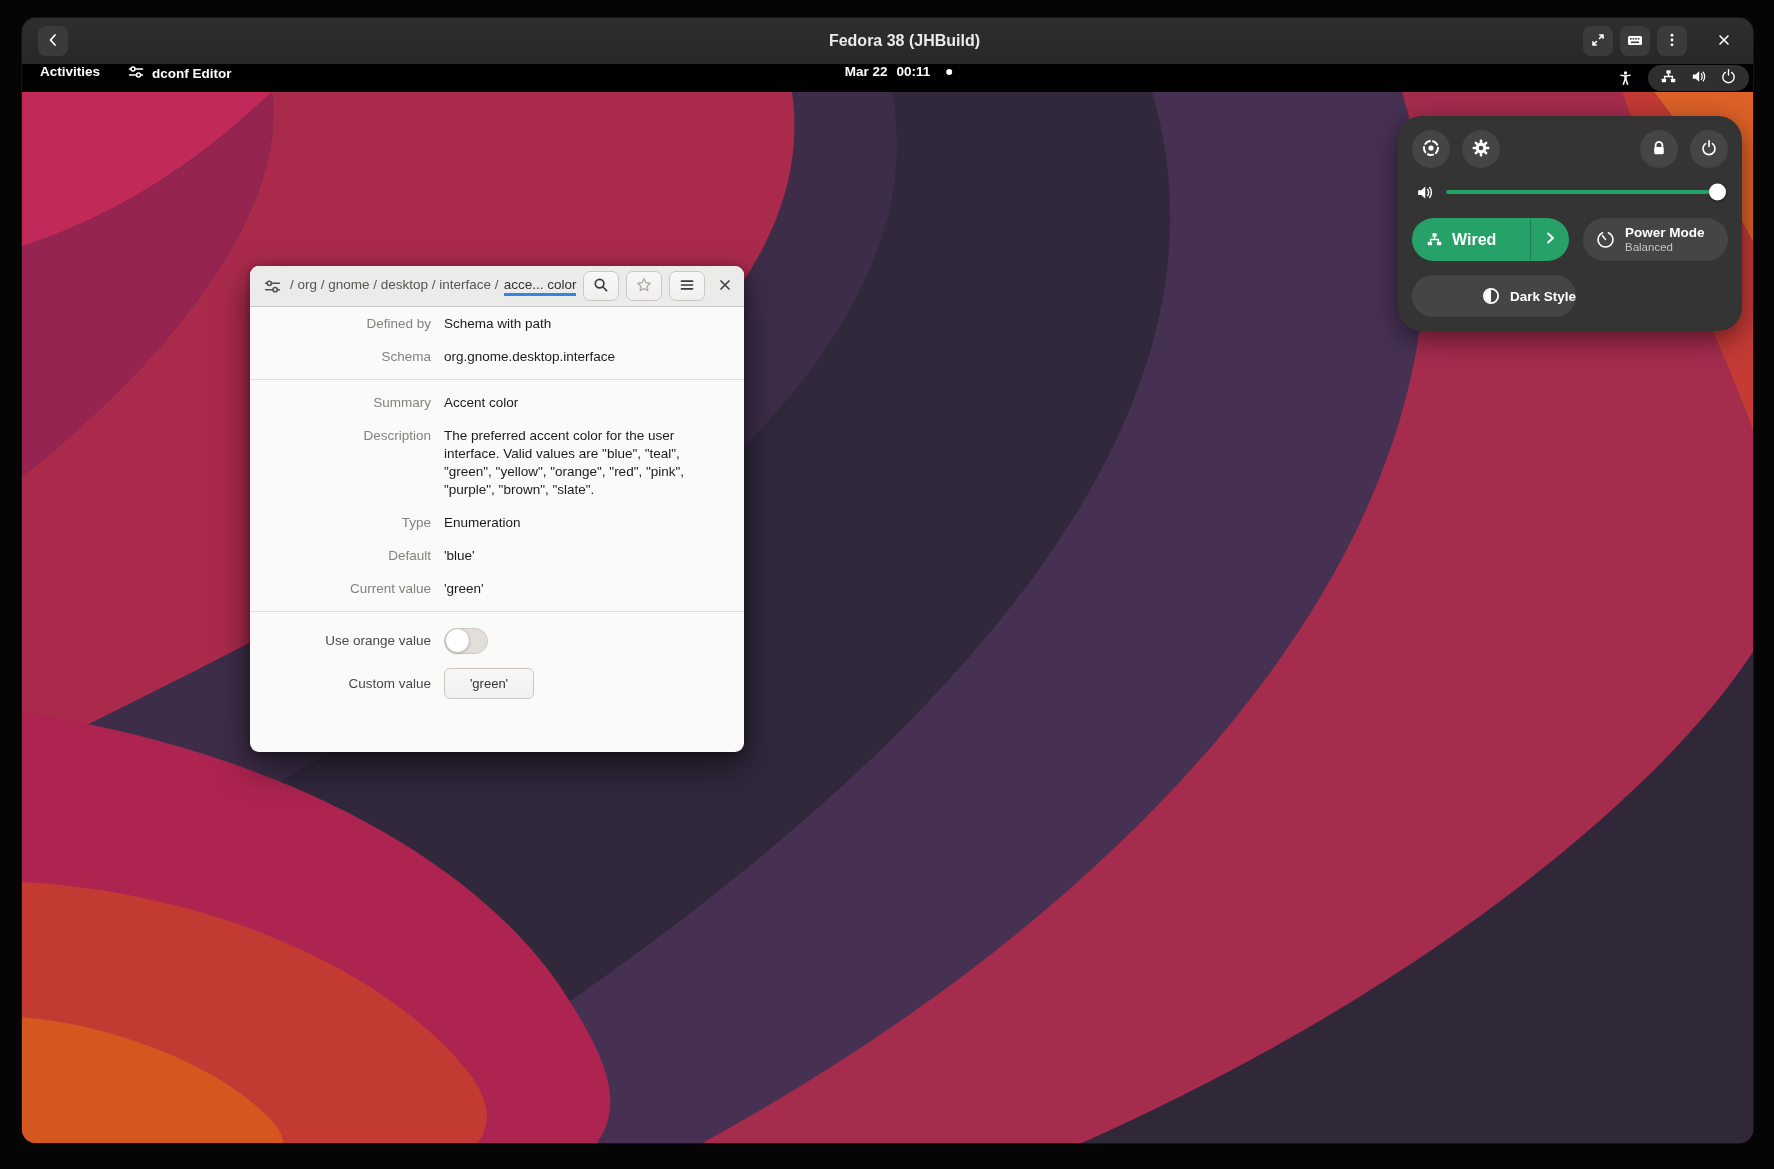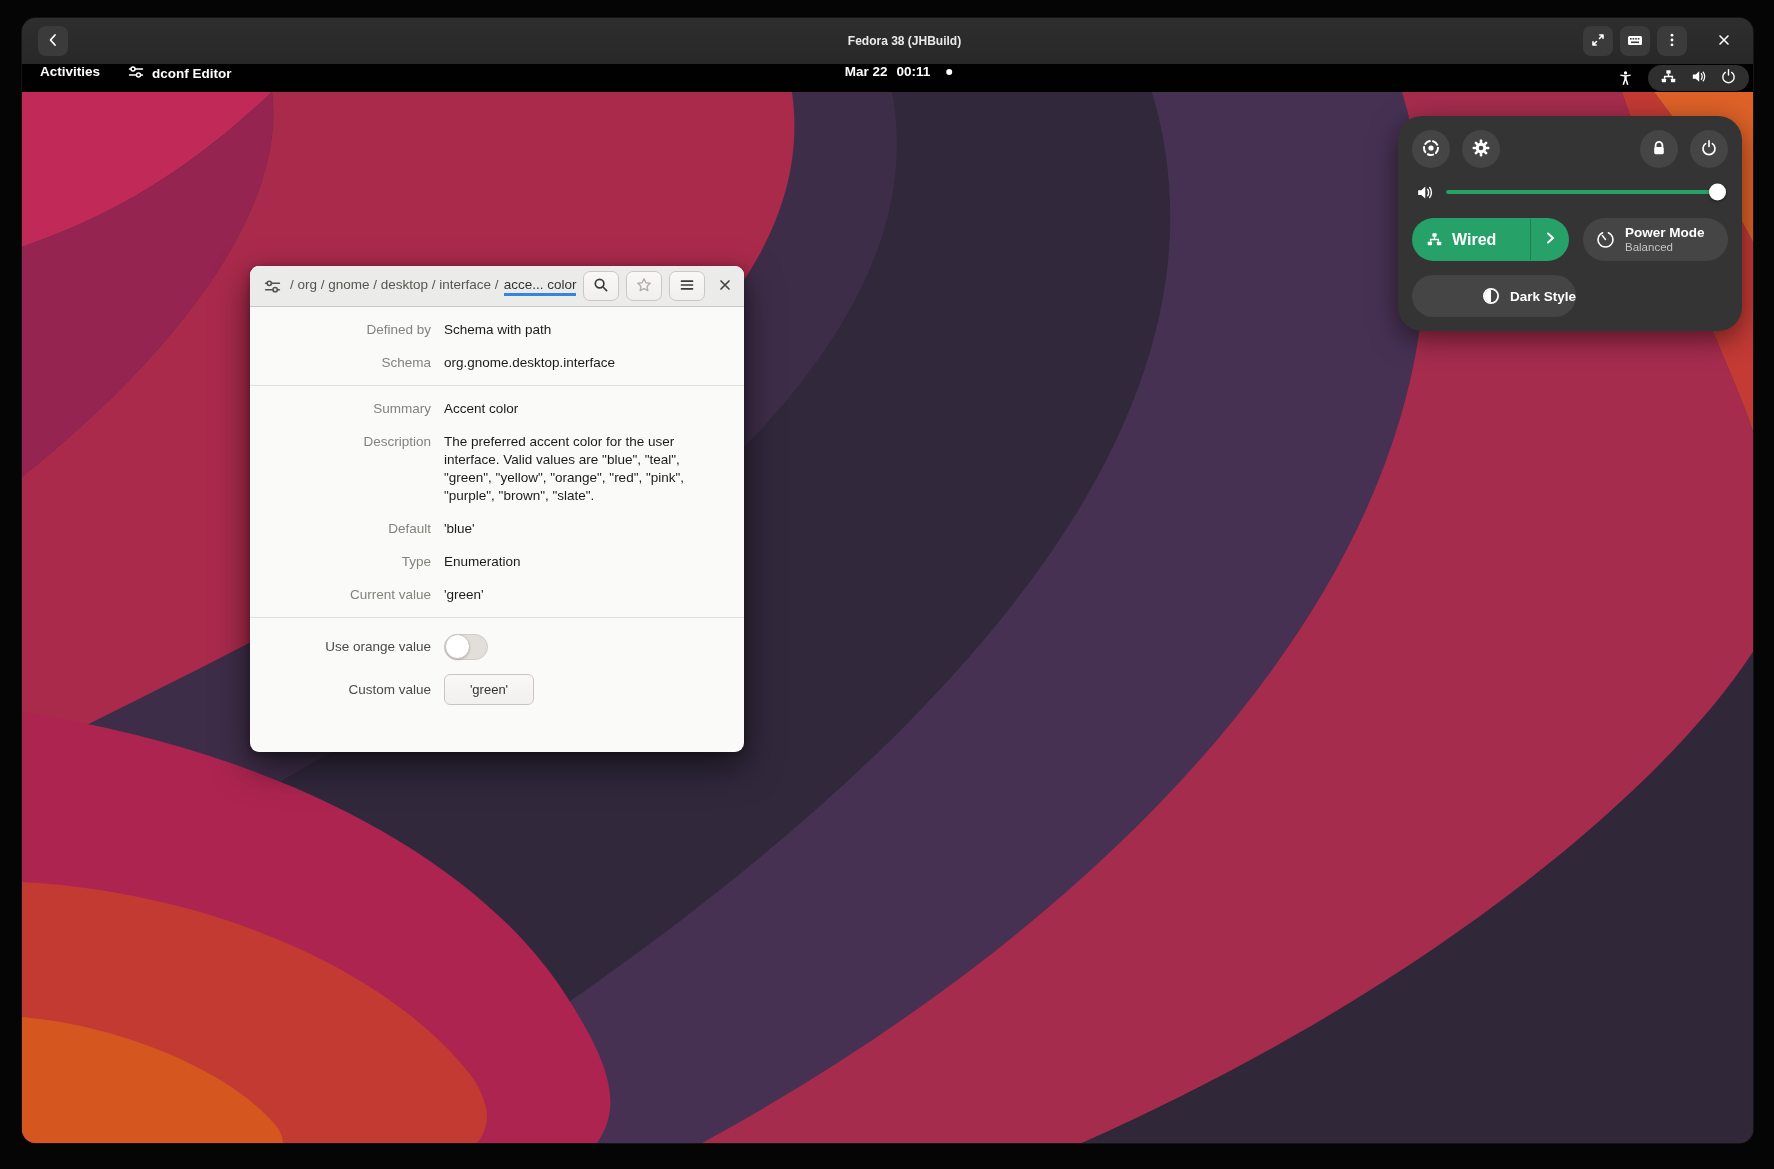--- a/index.html
+++ b/index.html
@@ -7,21 +7,21 @@
          font-family:"Liberation Sans","DejaVu Sans",sans-serif;}
   
   .vm{position:absolute;left:22px;top:18px;width:1731px;height:1125px;border-radius:14px;
       overflow:hidden;background:#1e1e1e;box-shadow:0 0 0 1px #151515;}
   .titlebar{height:46px;background:linear-gradient(#2e2e2e,#282828);position:relative;
             display:flex;align-items:center;justify-content:center;}
   .tb-btn{width:30px;height:30px;border:none;border-radius:8px;background:#3b3b3b;
           display:flex;align-items:center;justify-content:center;cursor:pointer;padding:0;}
   .tb-btn.plain{background:transparent;}
   .tb-back{position:absolute;left:16px;top:8px;}
-  .tb-title{color:#eaeaea;font-size:12px;font-weight:700;margin-left:34px;}
+  .tb-title{color:#eaeaea;font-size:16px;font-weight:700;margin-left:34px;}
   .tb-right{position:absolute;right:14px;top:8px;display:flex;align-items:center;gap:7px;}
   .tb-right .gap{width:8px;}
   
   .topbar{height:28px;background:#010101;position:relative;display:flex;align-items:flex-start;
           color:#fff;font-size:13.5px;font-weight:700;}
   .activities{margin-left:18px;cursor:pointer;}
   .appmenu{margin-left:28px;display:flex;align-items:center;gap:8px;cursor:pointer;}
   .clock{position:absolute;left:50%;transform:translateX(-50%);display:flex;gap:9px;align-items:center;cursor:pointer;}
   .notif-dot{position:absolute;left:100%;margin-left:16px;width:6px;height:6px;border-radius:50%;background:#fff;}
   .tb-status{position:absolute;right:4px;display:flex;align-items:center;gap:14px;height:100%;}
@@ -67,21 +67,21 @@
   .dpath{display:flex;align-items:baseline;margin-left:9px;white-space:nowrap;cursor:text;}
   .ppre{color:#57554f;}
   .pcur{color:#35332f;margin-left:5px;border-bottom:3px solid var(--link-blue);padding-bottom:1px;}
   .hbtn{width:36px;height:30px;border-radius:7px;background:linear-gradient(#f9f8f7,#f0efed);
         border:1px solid #cdc7c2;display:flex;align-items:center;justify-content:center;
         cursor:pointer;padding:0;box-sizing:border-box;}
   .hbtn + .hbtn{margin-left:7px;}
   .hbtn.first{margin-left:auto;}
   .xbtn{margin-left:13px;margin-right:2px;background:none;border:none;cursor:pointer;padding:0;
         display:flex;align-items:center;}
-  .dbody{padding-top:6px;}
+  .dbody{padding-top:0;}
   .sep{height:1px;background:#e0e0dc;margin:6px 0;}
   .row{display:grid;grid-template-columns:181px auto;column-gap:13px;align-items:center;padding:7.5px 0;}
   .row.multi{align-items:start;}
   .rlabel{color:#84827b;text-align:right;line-height:18px;}
   .rval{color:#1b1b1a;line-height:18px;max-width:258px;}
   .ctl-row{display:grid;grid-template-columns:181px auto;column-gap:13px;align-items:center;padding:6px 0;}
   .switch{width:44px;height:26px;border-radius:13px;background:#e2ded9;border:1px solid #d1ccc6;
           position:relative;cursor:pointer;box-sizing:border-box;}
   .knob{position:absolute;left:0px;top:-1px;width:25px;height:25px;border-radius:50%;background:#fff;
         border:1px solid #c9c3bd;box-shadow:0 1px 2px rgba(0,0,0,.18);box-sizing:border-box;}
@@ -380,26 +380,26 @@
           <div class="sep"></div>
           <div class="row">
             <div class="rlabel">Summary</div>
             <div class="rval">Accent color</div>
           </div>
           <div class="row multi">
             <div class="rlabel">Description</div>
             <div class="rval">The preferred accent color for the user interface. Valid values are "blue", "teal", "green", "yellow", "orange", "red", "pink", "purple", "brown", "slate".</div>
           </div>
           <div class="row">
+            <div class="rlabel">Type</div>
+            <div class="rval">Enumeration</div>
+          </div>
+          <div class="row">
             <div class="rlabel">Default</div>
             <div class="rval">'blue'</div>
-          </div>
-          <div class="row">
-            <div class="rlabel">Type</div>
-            <div class="rval">Enumeration</div>
           </div>
           <div class="row">
             <div class="rlabel">Current value</div>
             <div class="rval">'green'</div>
           </div>
           <div class="sep"></div>
           <div class="ctl-row" style="padding-top:10px;">
             <div class="rlabel" style="color:#4a4945;">Use orange value</div>
             <div>
               <div class="switch">

